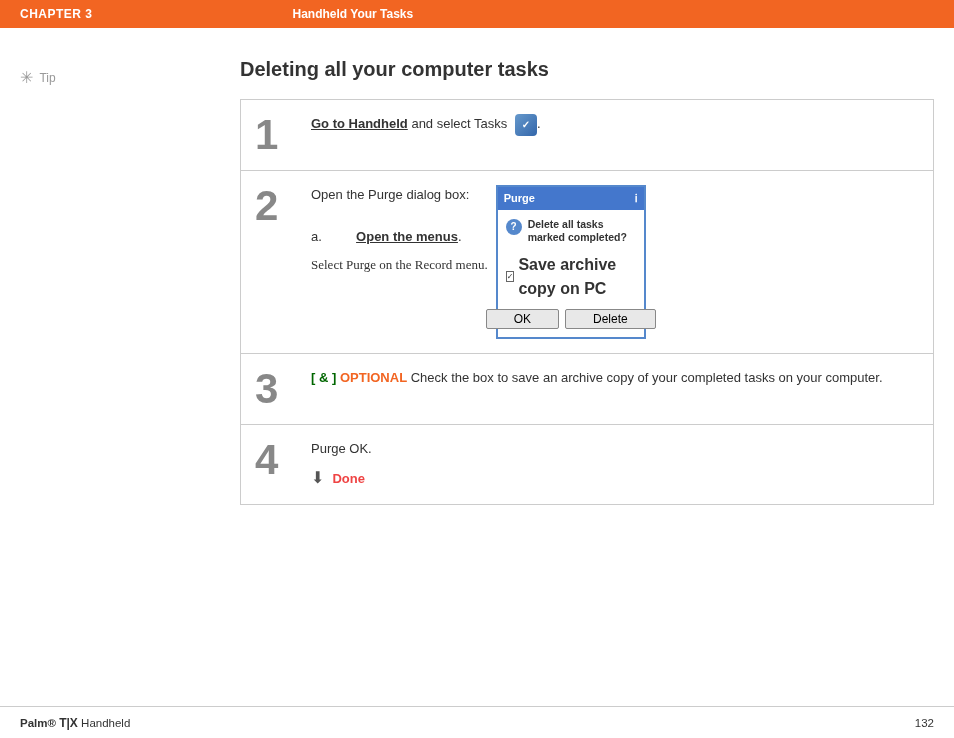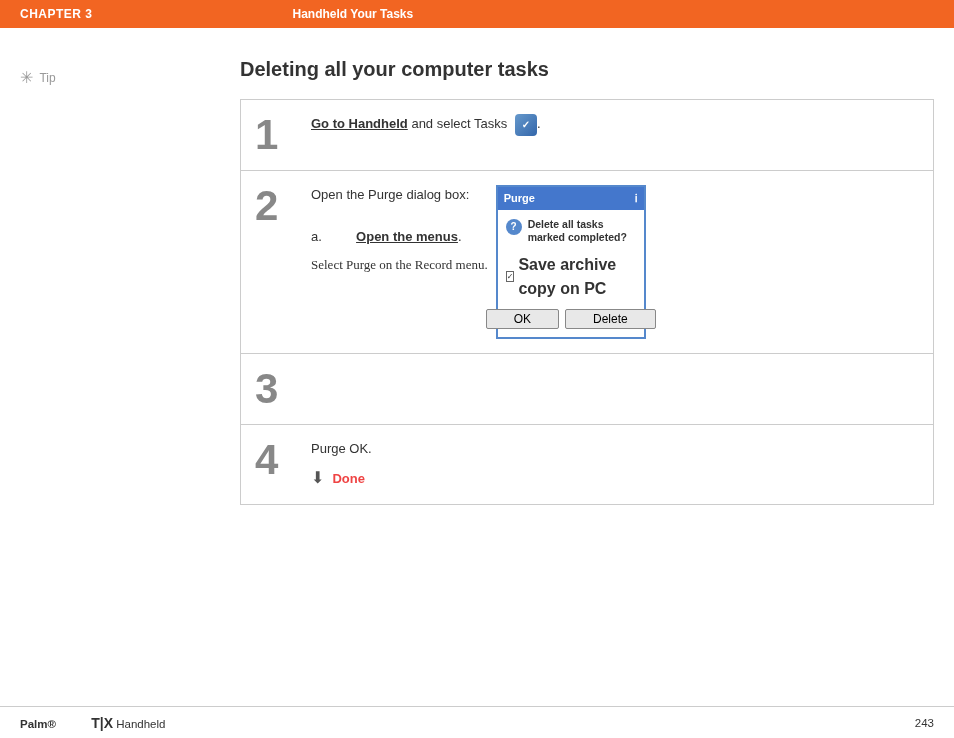--- a/index.html
+++ b/index.html
@@ -292,22 +292,21 @@
     }
     .footer-brand .brand-name {
       font-weight: bold;
     }
     .footer-page {
       font-size: 11.5px;
       color: #333;
     }
     .pipe-separator {
       font-weight: bold;
-      font-size: 14px;
-      margin-left: 32px;
+      font-size: 12px;
     }
   </style>
 </head>
 <body>
 
 <div class="header-bar">
   <span class="header-chapter">CHAPTER 3</span>
   <span class="header-title">Handheld Your Tasks</span>
 </div>
 
@@ -368,20 +367,26 @@
                   <button class="purge-btn">Delete</button>
                 </div>
               </div>
             </div>
           </div>
         </div>
       </div>
 
       <div class="step-row">
         <div class="step-number">3</div>
+        <div class="step-content">
+          <span class="optional-bracket">[ &amp; ]</span>
+          <span> </span>
+          <span class="optional-text">OPTIONAL</span>
+          <span>  Check the box to save an archive copy of your completed tasks on your computer.</span>
+        </div>
       </div>
 
       <div class="step-row">
         <div class="step-number">4</div>
         <div class="step-content">
           <div>Purge OK.</div>
           <div class="done-row">
             <span class="done-icon">⬇</span>
             <span class="done-label">Done</span>
           </div>
@@ -393,14 +398,14 @@
 </div>
 
 <div class="footer">
   <div class="footer-brand">
     <span class="brand-name">Palm®</span>
     <span> </span>
     <span class="brand-name pipe-separator">T|X</span>
     <span> </span>
     <span>Handheld</span>
   </div>
-  <div class="footer-page">243</div>
+  <div class="footer-page">132</div>
 </div>
 
 </body></html>

